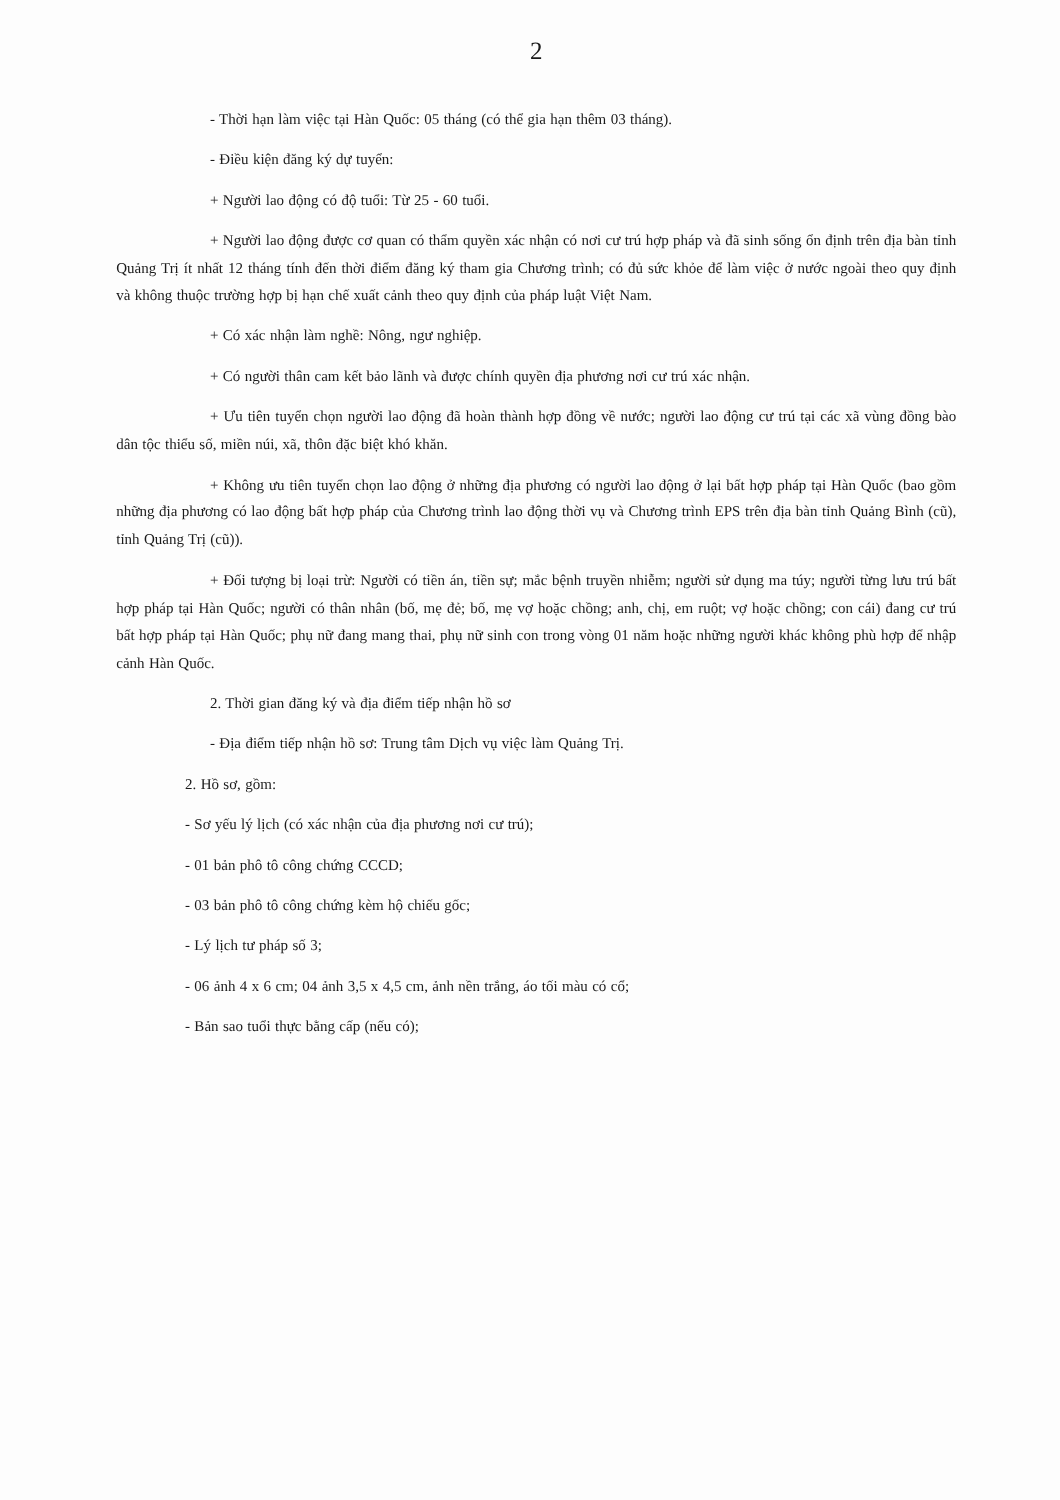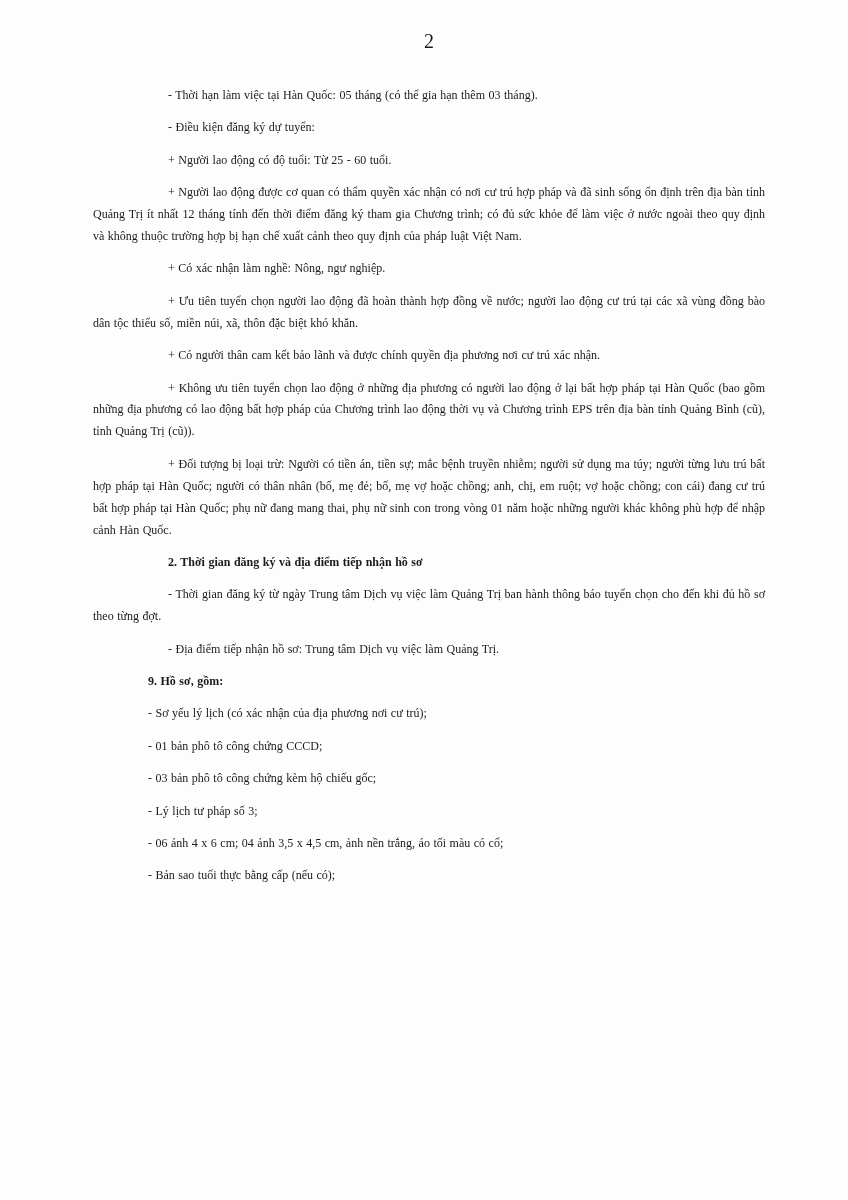--- a/index.html
+++ b/index.html
@@ -30,21 +30,21 @@
   }
   p.para {
     font-size: 12px;
     line-height: 21.9px;
     margin: 0 0 10.5px 0;
     text-align: justify;
     text-indent: 75px;
     word-spacing: 0.5px;
   }
   p.heading {
-    font-weight: bold;
+    font-weight: normal;
     margin-top: 4px;
   }
   p.indent-md {
     text-indent: 55px;
   }
   p.indent-cam {
     text-indent: 62px;
   }
 </style>
 </head>
@@ -52,30 +52,29 @@
 
 <div class="page">
   <div class="content">
     <div class="page-number">2</div>
 
     <p class="para">- Thời hạn làm việc tại Hàn Quốc: 05 tháng (có thể gia hạn thêm 03 tháng).</p>
     <p class="para">- Điều kiện đăng ký dự tuyển:</p>
     <p class="para">+ Người lao động có độ tuổi: Từ 25 - 60 tuổi.</p>
     <p class="para">+ Người lao động được cơ quan có thẩm quyền xác nhận có nơi cư trú hợp pháp và đã sinh sống ổn định trên địa bàn tỉnh Quảng Trị ít nhất 12 tháng tính đến thời điểm đăng ký tham gia Chương trình; có đủ sức khỏe để làm việc ở nước ngoài theo quy định và không thuộc trường hợp bị hạn chế xuất cảnh theo quy định của pháp luật Việt Nam.</p>
     <p class="para">+ Có xác nhận làm nghề: Nông, ngư nghiệp.</p>
+    <p class="para">+ Có người thân cam kết bảo lãnh và được chính quyền địa phương nơi cư trú xác nhận.</p>
     <p class="para">+ Ưu tiên tuyển chọn người lao động đã hoàn thành hợp đồng về nước; người lao động cư trú tại các xã vùng đồng bào dân tộc thiểu số, miền núi, xã, thôn đặc biệt khó khăn.</p>
-    <p class="para">+ Có người thân cam kết bảo lãnh và được chính quyền địa phương nơi cư trú xác nhận.</p>
     <p class="para">+ Không ưu tiên tuyển chọn lao động ở những địa phương có người lao động ở lại bất hợp pháp tại Hàn Quốc (bao gồm những địa phương có lao động bất hợp pháp của Chương trình lao động thời vụ và Chương trình EPS trên địa bàn tỉnh Quảng Bình (cũ), tỉnh Quảng Trị (cũ)).</p>
     <p class="para">+ Đối tượng bị loại trừ: Người có tiền án, tiền sự; mắc bệnh truyền nhiễm; người sử dụng ma túy; người từng lưu trú bất hợp pháp tại Hàn Quốc; người có thân nhân (bố, mẹ đẻ; bố, mẹ vợ hoặc chồng; anh, chị, em ruột; vợ hoặc chồng; con cái) đang cư trú bất hợp pháp tại Hàn Quốc; phụ nữ đang mang thai, phụ nữ sinh con trong vòng 01 năm hoặc những người khác không phù hợp để nhập cảnh Hàn Quốc.</p>
 
     <p class="para heading">2. Thời gian đăng ký và địa điểm tiếp nhận hồ sơ</p>
-    <p class="para">- Thời gian đăng ký từ ngày Trung tâm Dịch vụ việc làm Quảng Trị ban hành thông báo tuyển chọn cho đến khi đủ hồ sơ theo từng đợt.</p>
     <p class="para">- Địa điểm tiếp nhận hồ sơ: Trung tâm Dịch vụ việc làm Quảng Trị.</p>
 
-    <p class="para heading indent-md">9. Hồ sơ, gồm:</p>
+    <p class="para heading indent-md">2. Hồ sơ, gồm:</p>
     <p class="para indent-md">- Sơ yếu lý lịch (có xác nhận của địa phương nơi cư trú);</p>
     <p class="para indent-md">- 01 bản phô tô công chứng CCCD;</p>
     <p class="para indent-md">- 03 bản phô tô công chứng kèm hộ chiếu gốc;</p>
     <p class="para indent-md">- Lý lịch tư pháp số 3;</p>
     <p class="para indent-md">- 06 ảnh 4 x 6 cm; 04 ảnh 3,5 x 4,5 cm, ảnh nền trắng, áo tối màu có cổ;</p>
     <p class="para indent-md">- Bản sao tuổi thực bằng cấp (nếu có);</p>
   </div>
 </div>
 
 </body></html>

